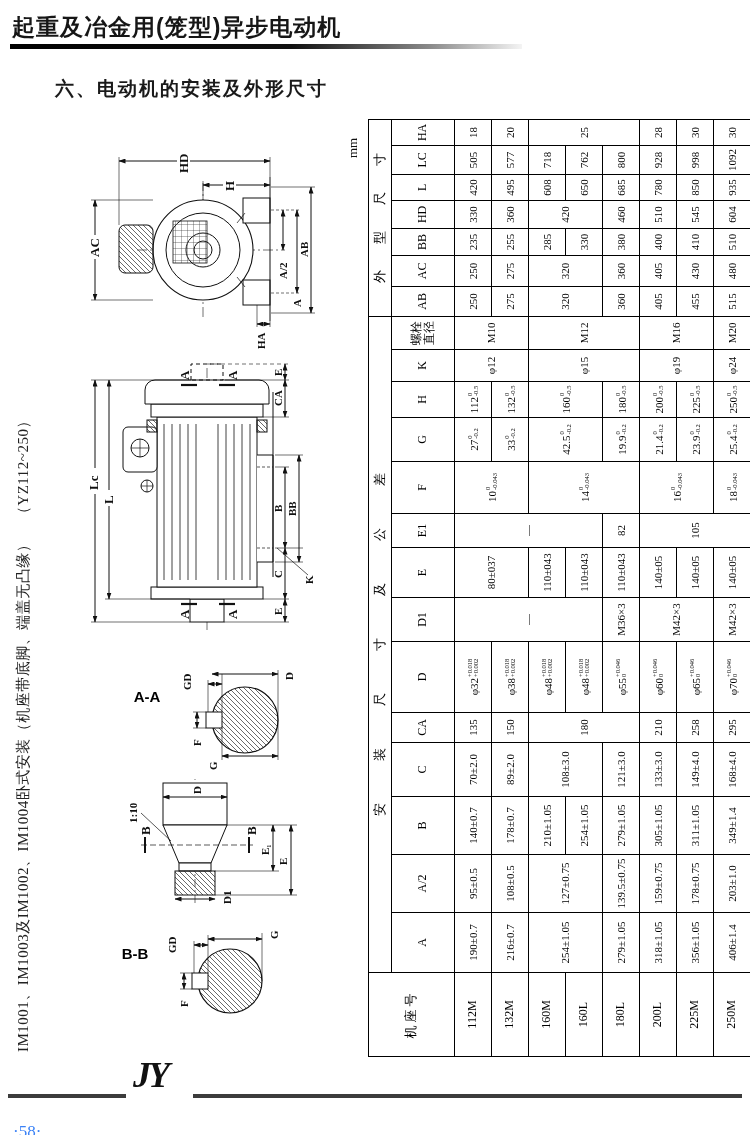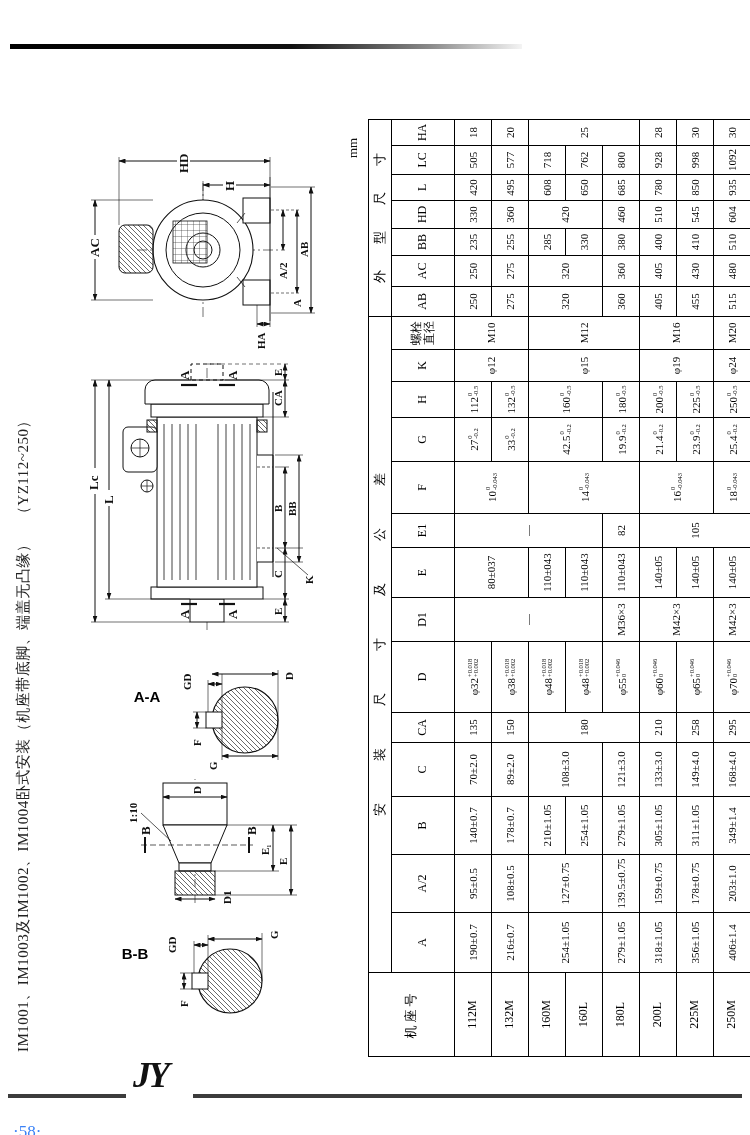--- a/index.html
+++ b/index.html
@@ -42,21 +42,23 @@
   .foot-rule-r{position:absolute;left:193px;top:1094px;width:549px;height:4px;background:#3c3c3c;}
   .foot-logo{position:absolute;left:133px;top:1054px;font-family:"Liberation Serif",serif;
              font-weight:bold;font-style:italic;font-size:36px;letter-spacing:-3px;color:#111;}
   .foot-page{position:absolute;left:13px;top:1102px;font-size:17px;color:#3b82f6;margin-top:20px;}
 </style>
 </head>
 <body>
 
 <div id="page">
 
+  <div class="hdr-title">起重及冶金用(笼型)异步电动机</div>
   <div class="hdr-rule"></div>
+  <div class="sec-title">六、电动机的安装及外形尺寸</div>
   <div class="v-caption">IM1001、IM1003及IM1002、IM1004卧式安装（机座带底脚、端盖无凸缘）　（YZ112~250）</div>
 
   <svg width="0" height="0" style="position:absolute">
     <defs>
       <pattern id="h45" patternUnits="userSpaceOnUse" width="5" height="5">
         <path d="M0,5 L5,0" stroke="#444" stroke-width="0.8"></path>
       </pattern>
       <pattern id="grid" patternUnits="userSpaceOnUse" width="6" height="6">
         <path d="M0,0 H6 M0,0 V6" stroke="#333" stroke-width="0.7"></path>
       </pattern>

